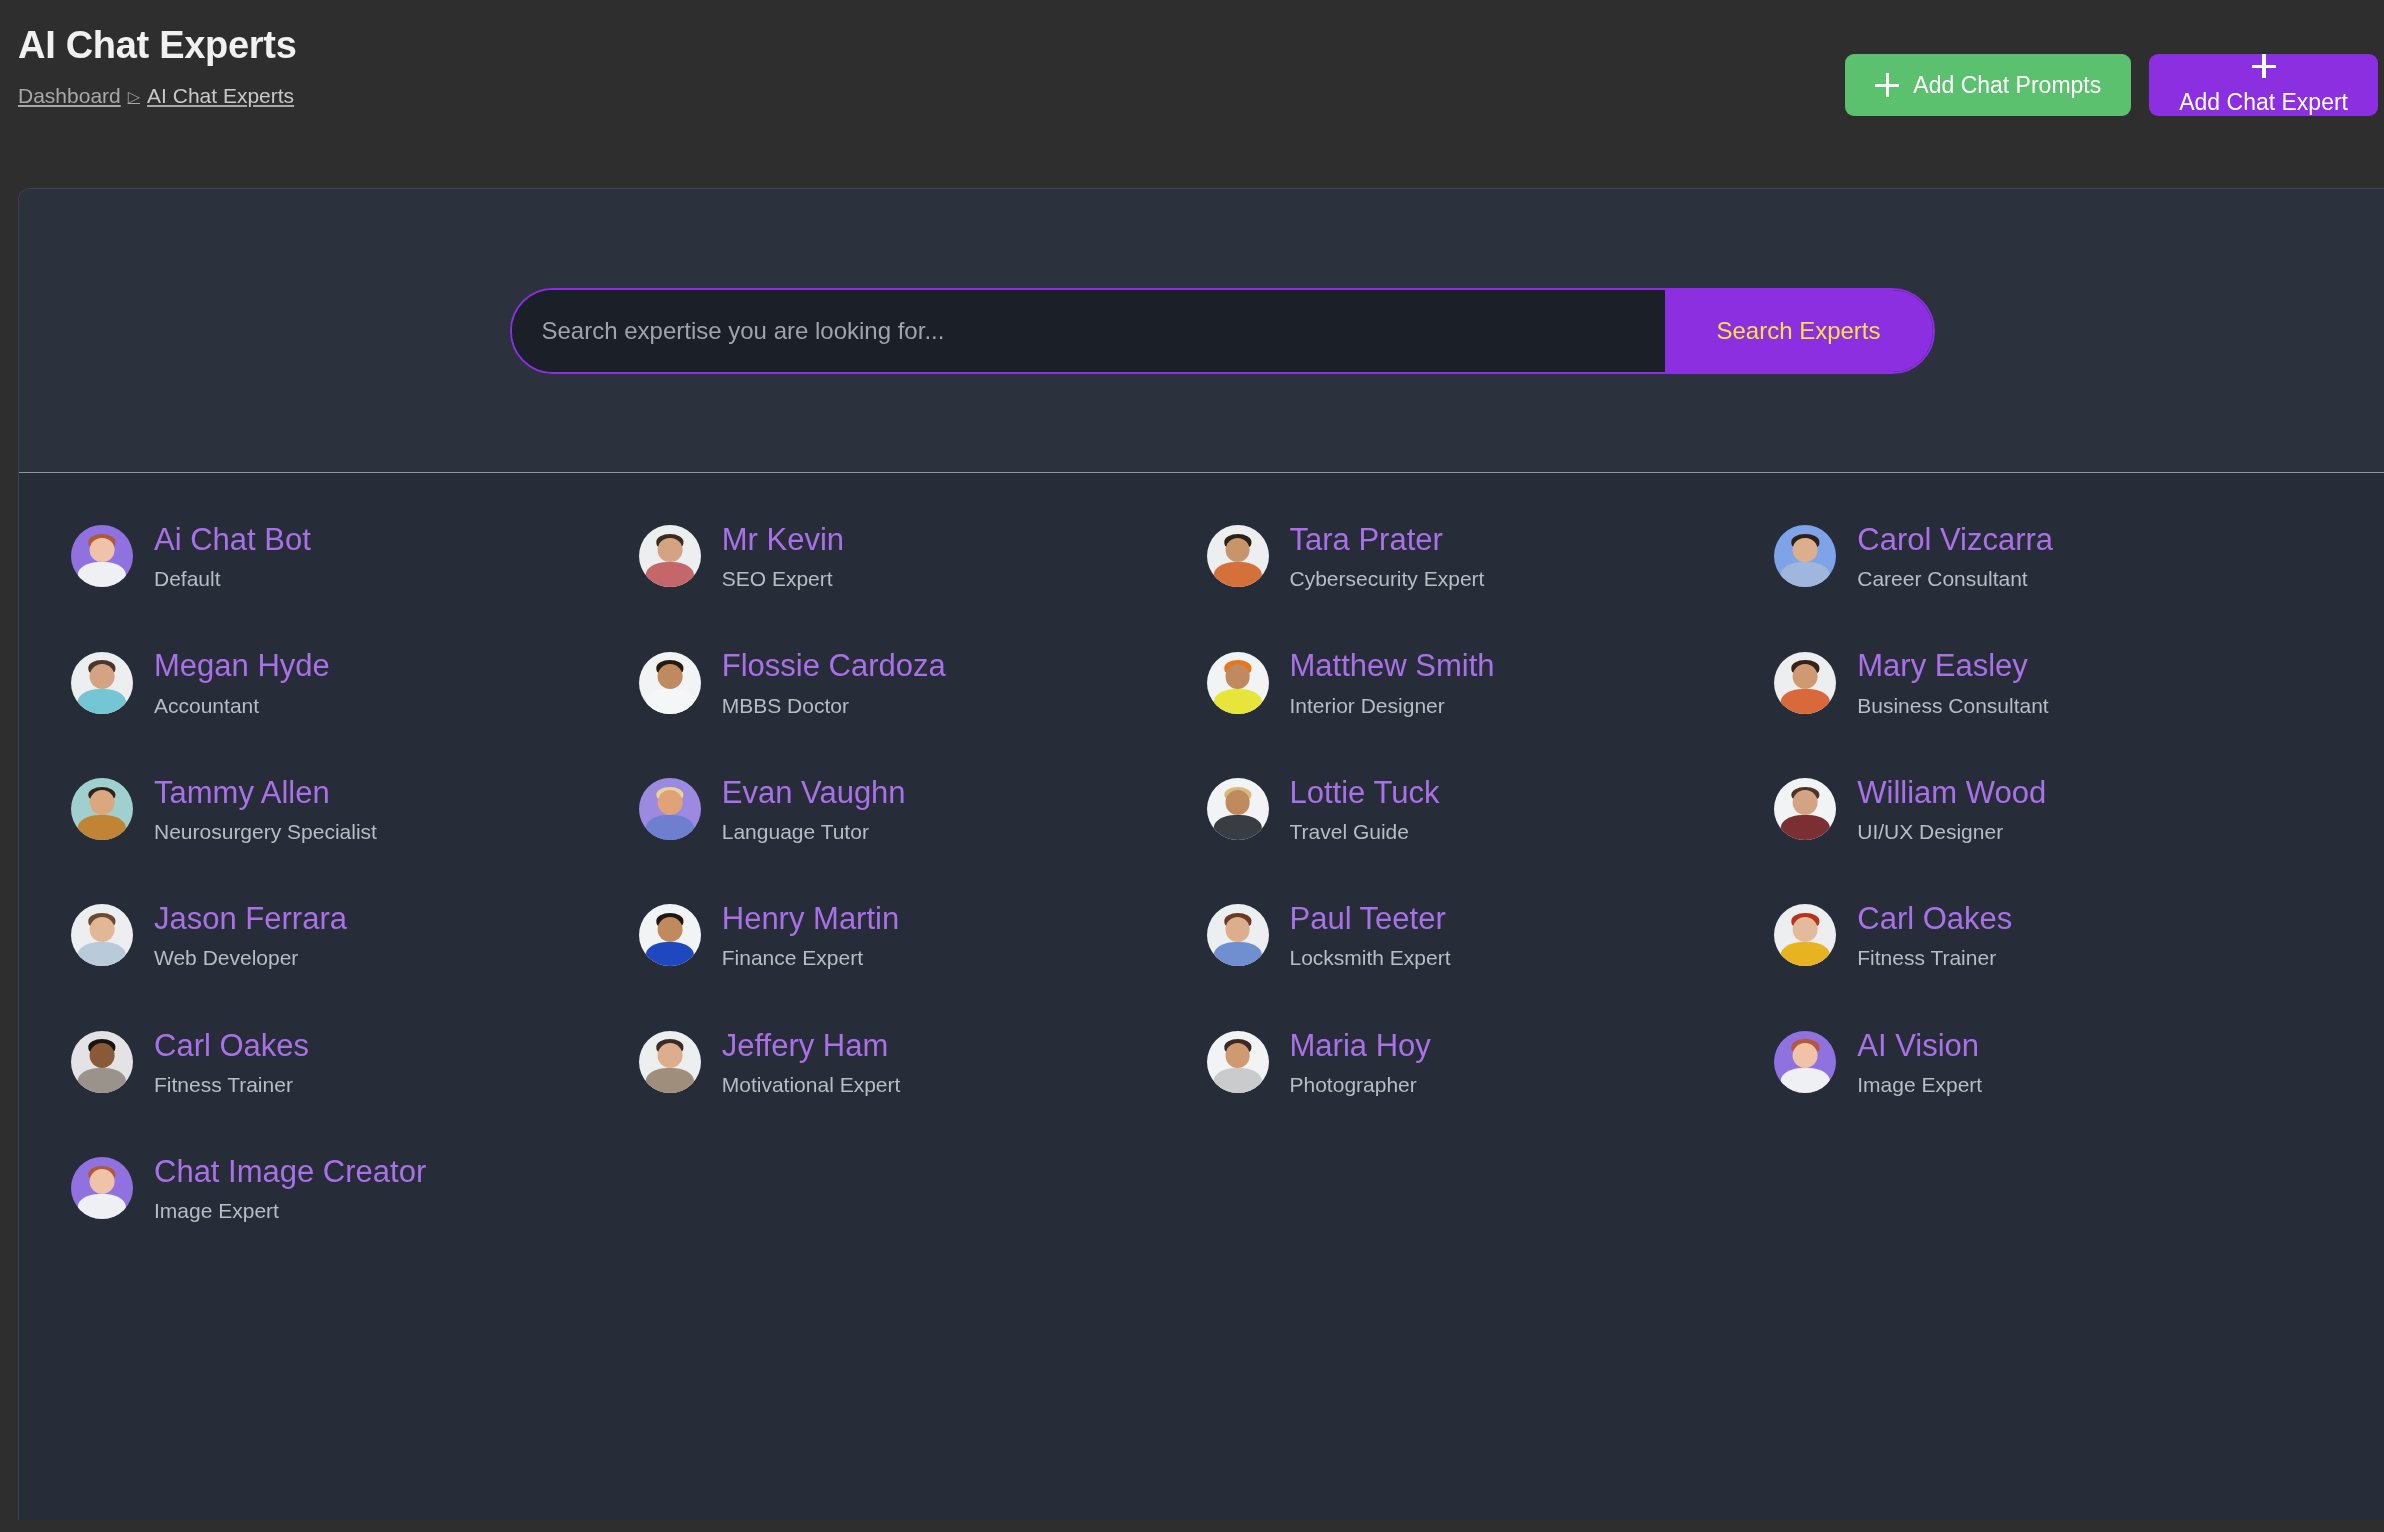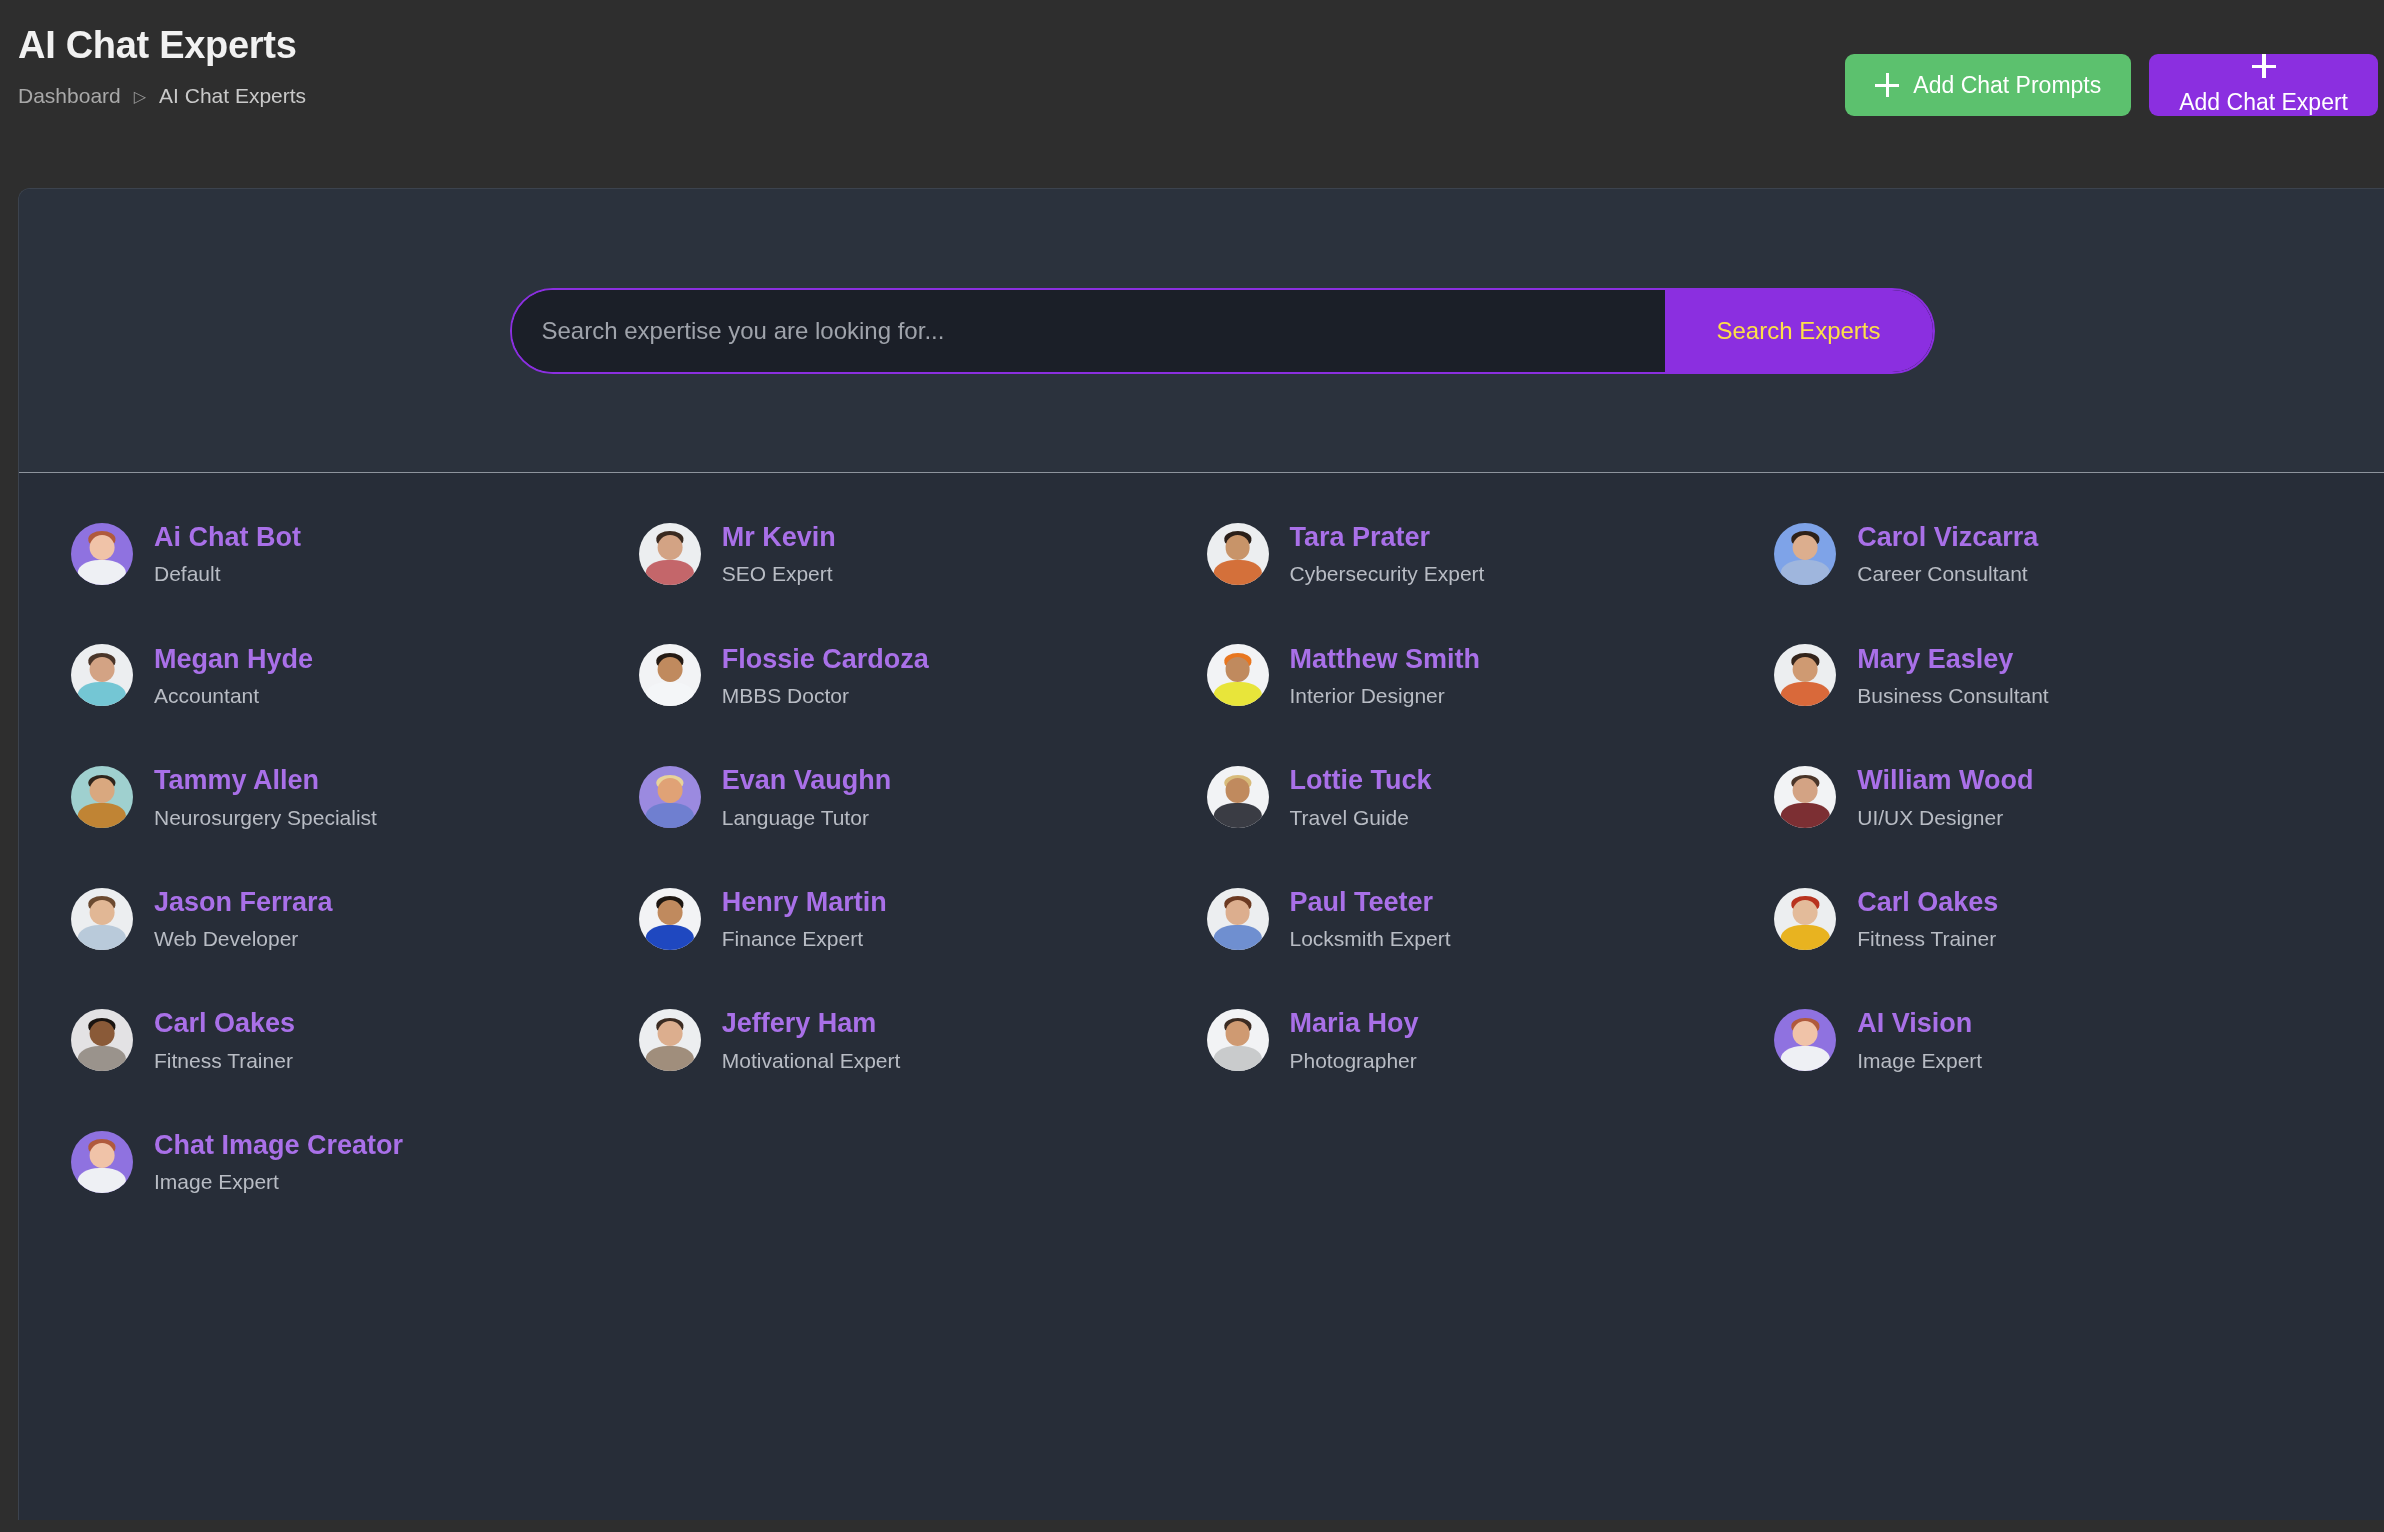--- a/index.html
+++ b/index.html
@@ -19,24 +19,25 @@
   .page-title {
     font-size: 38px;
     font-weight: bold;
     color: #f1f1f1;
     letter-spacing: -0.3px;
     line-height: 1.25;
   }
   .breadcrumb {
     display: flex;
     align-items: center;
-    gap: 13px;
+    gap: 7px;
     margin-top: 14px;
     font-size: 21px;
     color: #a8a8a8;
+    text-decoration: underline;
   }
   .breadcrumb .crumb-sep {
     font-size: 16px;
     color: #9a9a9a;
     transform: translateY(1px);
   }
   .breadcrumb .crumb-current { color: #c9c9c9; }
 
   .header-actions {
     position: absolute;
@@ -173,22 +174,22 @@
   .avatar .body {
     position: absolute;
     left: 50%; bottom: -6%;
     width: 78%; height: 46%;
     border-radius: 44% 44% 12% 12%;
     transform: translateX(-50%);
     background: #6f7885;
   }
   .expert-text { min-width: 0; }
   .expert-name {
-    font-size: 27px;
-    font-weight: bold;
+    font-size: 31px;
+    font-weight: normal;
     color: #a970e8;
     line-height: 1.2;
     white-space: nowrap;
   }
   .expert-role {
     margin-top: 8px;
     font-size: 21px;
     color: #b8bcc4;
     line-height: 1.2;
     white-space: nowrap;

